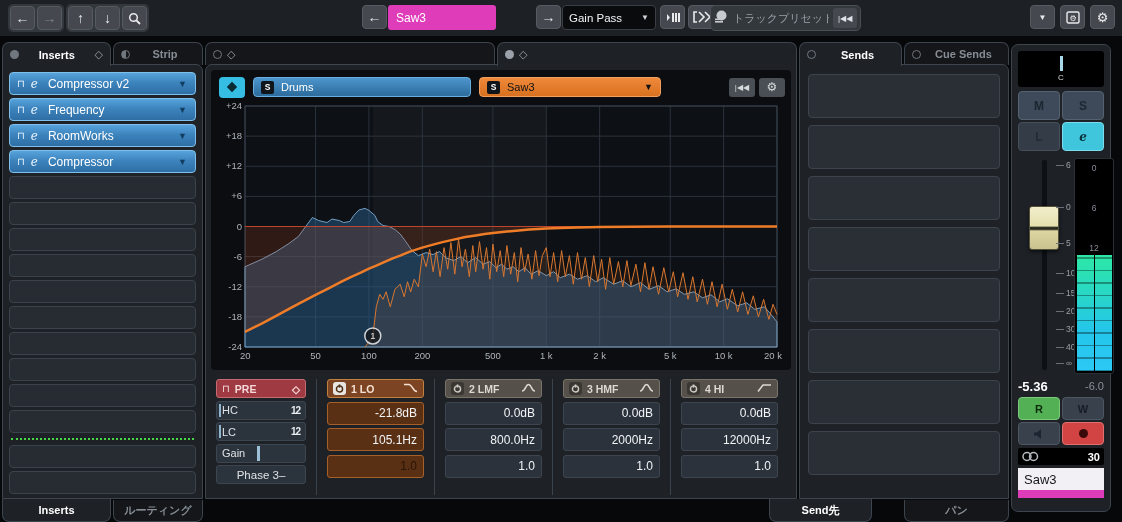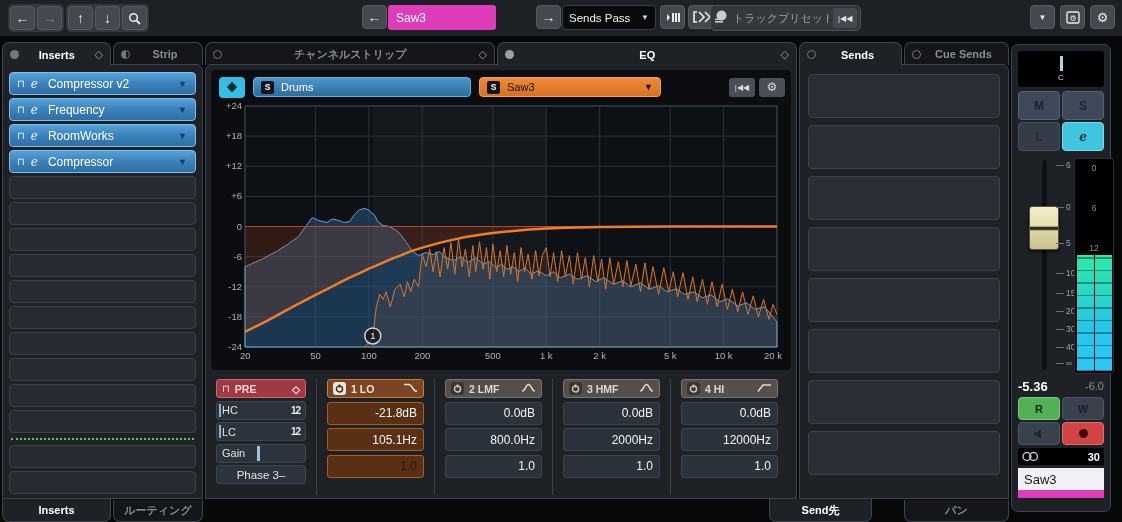--- a/index.html
+++ b/index.html
@@ -148,21 +148,21 @@
           <circle cx="5.5" cy="5.5" r="3.8" fill="none" stroke="#e8eaec" stroke-width="1.5"></circle>
           <line x1="8.5" y1="8.5" x2="12" y2="12" stroke="#e8eaec" stroke-width="1.8"></line>
         </svg>
     </div>
   </div>
 
   <div class="tbtn lone" style="left:362px;">←</div>
   <div id="track-name-field">Saw3</div>
   <div class="tbtn lone" style="left:536px;">→</div>
   <div class="dropdown" style="left:562px; width:94px;">
-    <span>Sends Pass</span>
+    <span>Gain Pass</span>
     <span class="caret">▼</span>
   </div>
   <div class="tbtn lone" style="left:660px;">
     <svg width="14" height="13" viewBox="0 0 14 13">
         <path d="M1 3 L4 6.5 L1 10 Z" fill="#e8eaec"></path>
         <rect x="6" y="2" width="2" height="9" fill="#e8eaec"></rect>
         <rect x="9" y="2" width="2" height="9" fill="#e8eaec"></rect>
         <rect x="12" y="2" width="2" height="9" fill="#e8eaec"></rect>
       </svg>
   </div>
@@ -250,26 +250,24 @@
 </div>
 <div class="tab bottom active" style="left:2px; width:109px; justify-content:center;">
   <span>Inserts</span>
 </div>
 <div class="tab bottom" style="left:113px; width:90px; justify-content:center;">
   <span>ルーティング</span>
 </div>
 
 <div class="tab" style="left:205px; width:290px;">
   <span class="dot outline"></span>
-  <span style="flex:1; text-align:center;">チャンネルストリップ</span>
   <span class="diamond">◇</span>
 </div>
 <div class="tab active" style="left:497px; width:300px;">
   <span class="dot" style="background:#9aa1a9;"></span>
-  <span style="flex:1; text-align:center;">EQ</span>
   <span class="diamond">◇</span>
 </div>
 <div id="eq-body" class="panel-body">
   <div id="eq-black">
     <div id="eq-header">
       <div id="compare-btn">
         <svg width="12" height="12" viewBox="0 0 14 14">
             <path d="M7 1 L13 7 L7 13 L1 7 Z" fill="#0b2b33"></path>
           </svg>
       </div>

